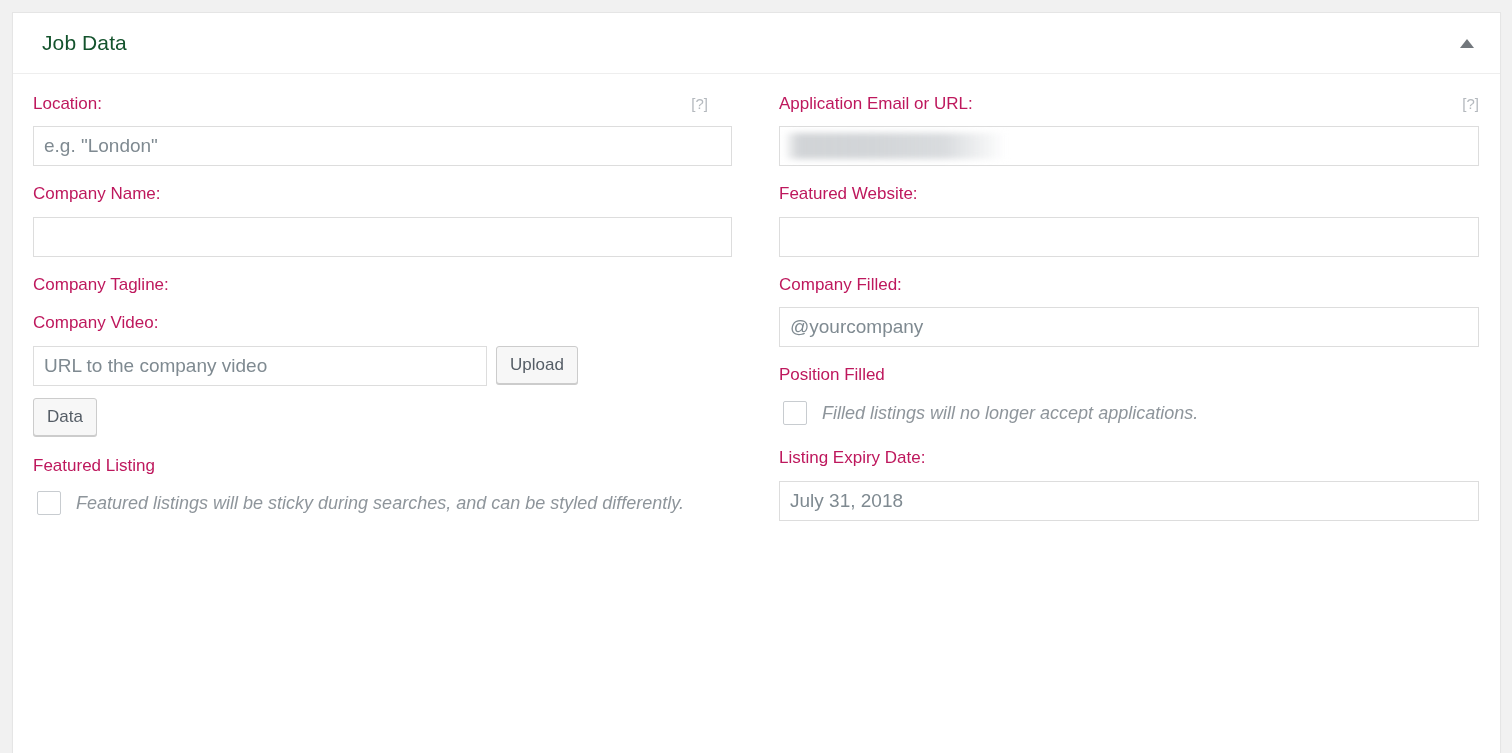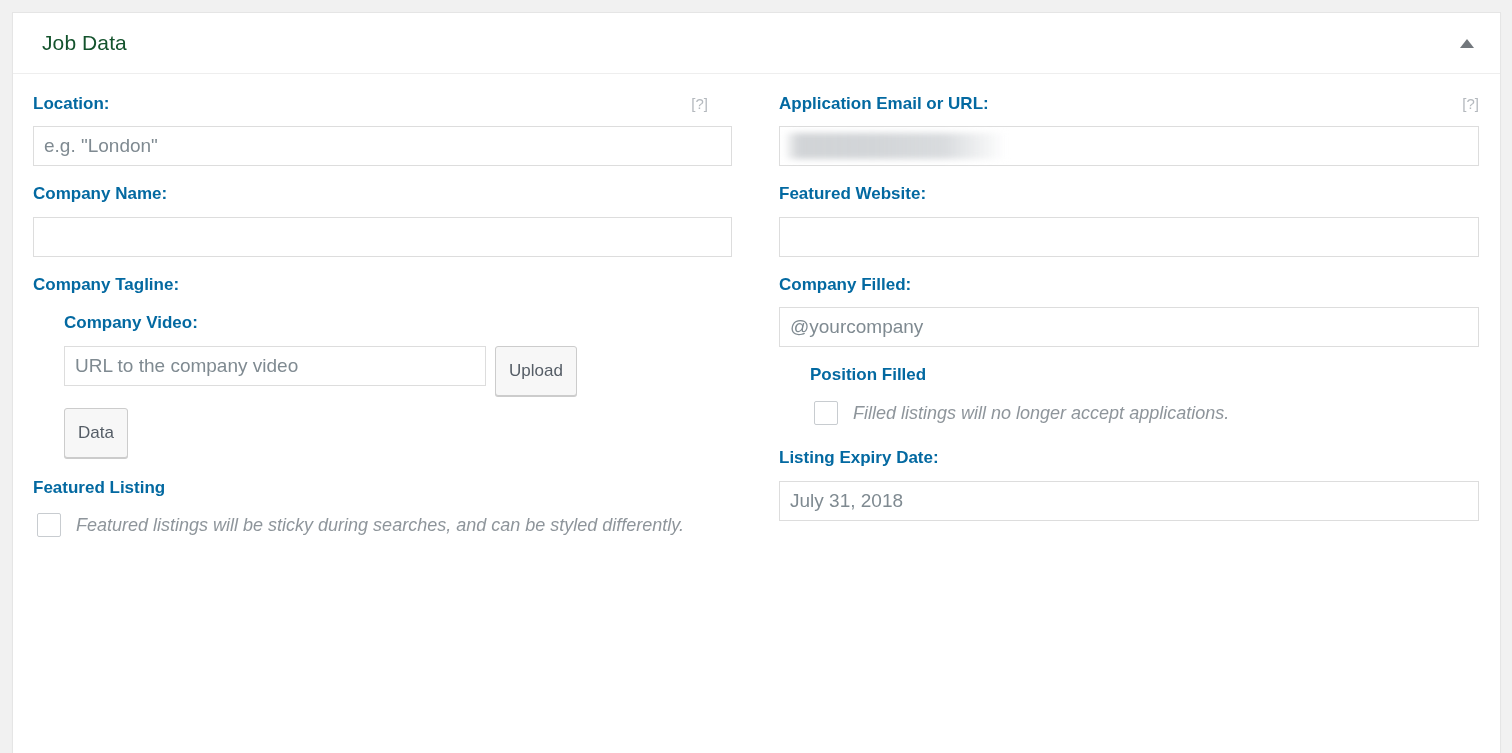--- a/index.html
+++ b/index.html
@@ -72,27 +72,27 @@
     grid-template-columns: 723px 723px;
     column-gap: 0px;
   }
   .col-left  { padding-right: 24px; }
   .col-right { padding-left: 23px; }
 
   .field {
     position: relative;
     margin-bottom: 18px;
   }
-  .field.tall { margin-bottom: 20px; margin-left: 31px; }
+  .field.tall { margin-bottom: 20px; }
 
   .field-label {
     display: block;
     font-size: 17px;
-    font-weight: 700;
-    color: #0369a1;
+    font-weight: 400;
+    color: #be185d;
     line-height: 1.2;
     margin: 0 0 12px 0;
     padding-right: 36px;
   }
   .help-tip {
     position: absolute;
     right: 0;
     top: 1px;
     font-size: 15px;
     color: #b4b9be;
@@ -142,27 +142,27 @@
     border-radius: 2px;
     pointer-events: none;
   }
 
   
   .upload-row {
     display: flex;
     align-items: flex-start;
     gap: 9px;
   }
-  .upload-row .text-input { width: 422px; }
+  .upload-row .text-input { width: 454px; }
 
   .btn {
     display: inline-flex;
     align-items: center;
     justify-content: center;
-    height: 50px;
+    height: 38px;
     padding: 0 13px;
     font-size: 17px;
     font-family: inherit;
     color: #555d66;
     background: #f7f7f7;
     border: 1px solid #cccccc;
     border-radius: 3px;
     box-shadow: 0 1px 0 #cccccc;
     cursor: pointer;
     line-height: 1;

